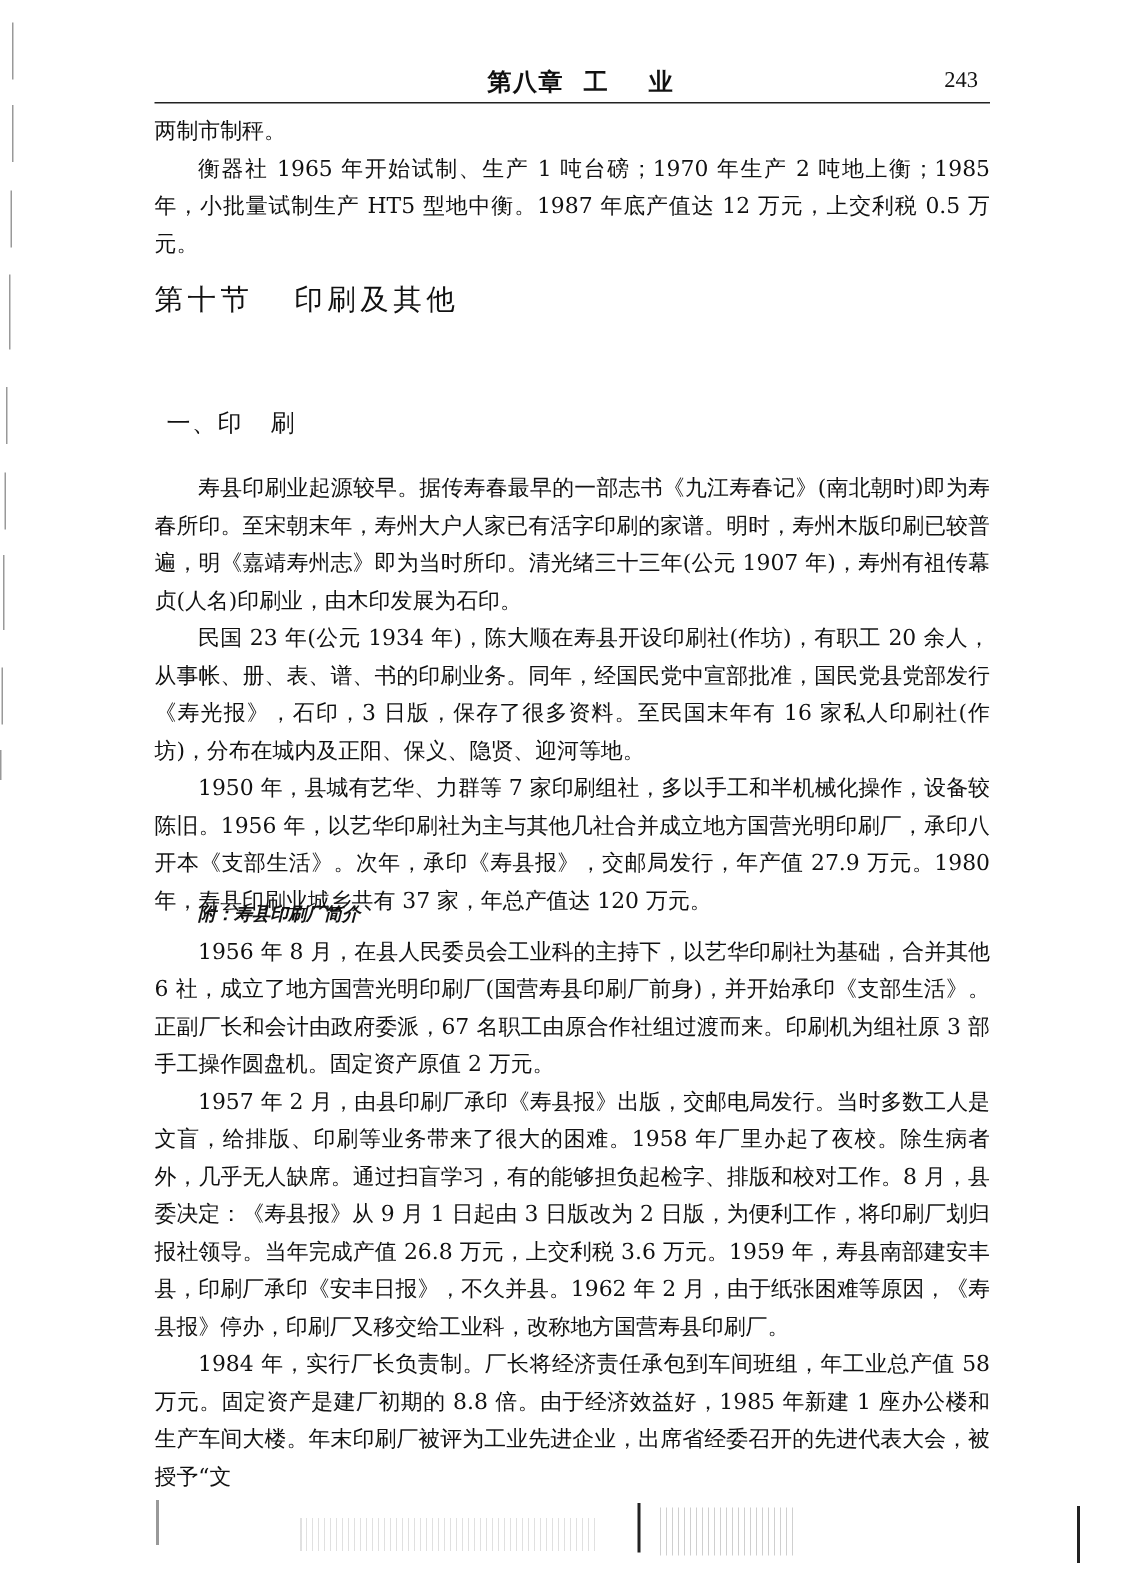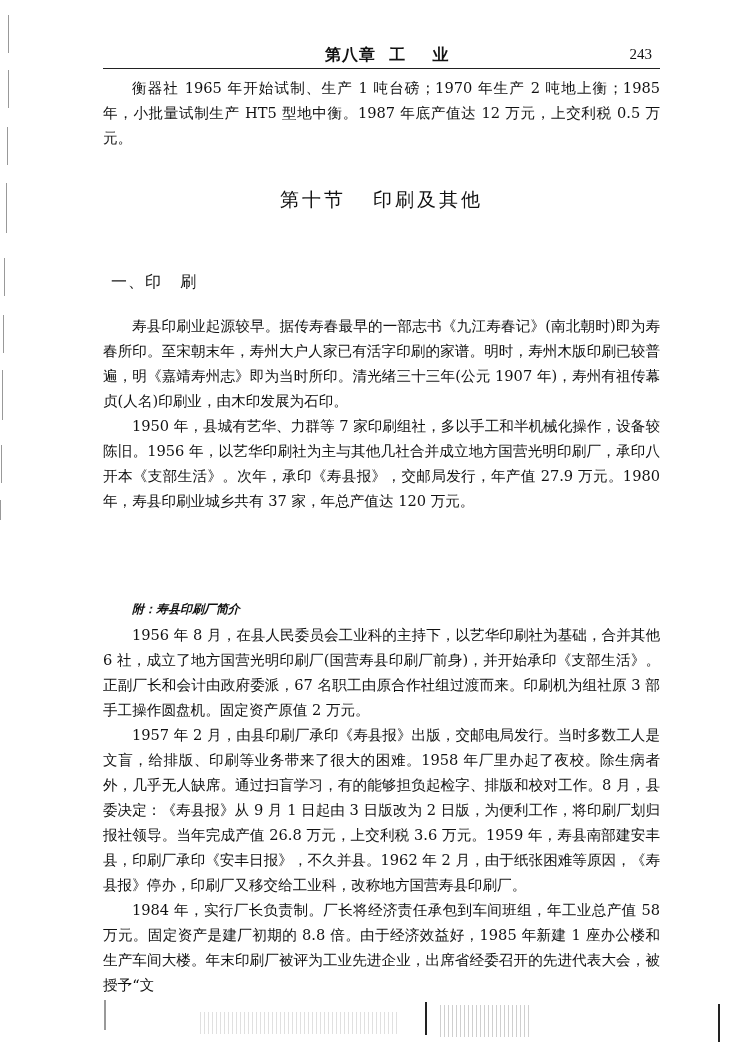--- a/index.html
+++ b/index.html
@@ -19,21 +19,21 @@
       font-weight: bold; font-size: 16px; letter-spacing: 1px; white-space: pre;
     }
     .rh-page {
       position: absolute; right: 8px; top: 2px; font-size: 15px;
       font-family: "Liberation Serif", serif;
     }
     .body-text { position: absolute; left: 0; width: 557px; font-size: 14.6px; line-height: 25px; }
     .p { margin: 0; text-align: justify; text-align-last: left; }
     .indent { text-indent: 29px; }
     .section-title {
-      position: absolute; left: 0; width: 557px; top: 187px; text-align: center;
+      position: absolute; left: 0; width: 557px; top: 187px; 
       font-size: 19px; letter-spacing: 3px; white-space: pre;
       font-family: "DejaVu Serif", serif;
     }
     .subsection {
       position: absolute; left: 8px; top: 272px; font-size: 16px; white-space: pre;
       letter-spacing: 1px;
     }
     .appendix-title {
       margin: 0; text-indent: 29px; font-size: 12px; font-weight: bold; font-style: italic;
     }
@@ -54,28 +54,30 @@
 <div class="margin-mark" style="left:1px;top:445px;height:38px;"></div>
 <div class="margin-mark" style="left:0px;top:500px;height:20px;"></div>
 
 <div class="page">
   <div class="running-head">
     <span class="rh-title">第八章  工    业</span>
     <span class="rh-page">243</span>
   </div>
 
   <div class="body-text" style="top:75px;">
+    <p class="p">两制市制秤。</p>
     <p class="p indent">衡器社 1965 年开始试制、生产 1 吨台磅；1970 年生产 2 吨地上衡；1985 年，小批量试制生产 HT5 型地中衡。1987 年底产值达 12 万元，上交利税 0.5 万元。</p>
   </div>
 
   <div class="section-title">第十节   印刷及其他</div>
   <div class="subsection">一、印   刷</div>
 
   <div class="body-text" style="top:313px;">
     <p class="p indent">寿县印刷业起源较早。据传寿春最早的一部志书《九江寿春记》(南北朝时)即为寿春所印。至宋朝末年，寿州大户人家已有活字印刷的家谱。明时，寿州木版印刷已较普遍，明《嘉靖寿州志》即为当时所印。清光绪三十三年(公元 1907 年)，寿州有祖传幕贞(人名)印刷业，由木印发展为石印。</p>
+    <p class="p indent">民国 23 年(公元 1934 年)，陈大顺在寿县开设印刷社(作坊)，有职工 20 余人，从事帐、册、表、谱、书的印刷业务。同年，经国民党中宣部批准，国民党县党部发行《寿光报》，石印，3 日版，保存了很多资料。至民国末年有 16 家私人印刷社(作坊)，分布在城内及正阳、保义、隐贤、迎河等地。</p>
     <p class="p indent">1950 年，县城有艺华、力群等 7 家印刷组社，多以手工和半机械化操作，设备较陈旧。1956 年，以艺华印刷社为主与其他几社合并成立地方国营光明印刷厂，承印八开本《支部生活》。次年，承印《寿县报》，交邮局发行，年产值 27.9 万元。1980 年，寿县印刷业城乡共有 37 家，年总产值达 120 万元。</p>
   </div>
 
   <div class="body-text" style="top:597px;">
     <p class="appendix-title">附：寿县印刷厂简介</p>
     <p class="p indent">1956 年 8 月，在县人民委员会工业科的主持下，以艺华印刷社为基础，合并其他 6 社，成立了地方国营光明印刷厂(国营寿县印刷厂前身)，并开始承印《支部生活》。正副厂长和会计由政府委派，67 名职工由原合作社组过渡而来。印刷机为组社原 3 部手工操作圆盘机。固定资产原值 2 万元。</p>
     <p class="p indent">1957 年 2 月，由县印刷厂承印《寿县报》出版，交邮电局发行。当时多数工人是文盲，给排版、印刷等业务带来了很大的困难。1958 年厂里办起了夜校。除生病者外，几乎无人缺席。通过扫盲学习，有的能够担负起检字、排版和校对工作。8 月，县委决定：《寿县报》从 9 月 1 日起由 3 日版改为 2 日版，为便利工作，将印刷厂划归报社领导。当年完成产值 26.8 万元，上交利税 3.6 万元。1959 年，寿县南部建安丰县，印刷厂承印《安丰日报》，不久并县。1962 年 2 月，由于纸张困难等原因，《寿县报》停办，印刷厂又移交给工业科，改称地方国营寿县印刷厂。</p>
     <p class="p indent">1984 年，实行厂长负责制。厂长将经济责任承包到车间班组，年工业总产值 58 万元。固定资产是建厂初期的 8.8 倍。由于经济效益好，1985 年新建 1 座办公楼和生产车间大楼。年末印刷厂被评为工业先进企业，出席省经委召开的先进代表大会，被授予“文</p>
   </div>
 </div>

